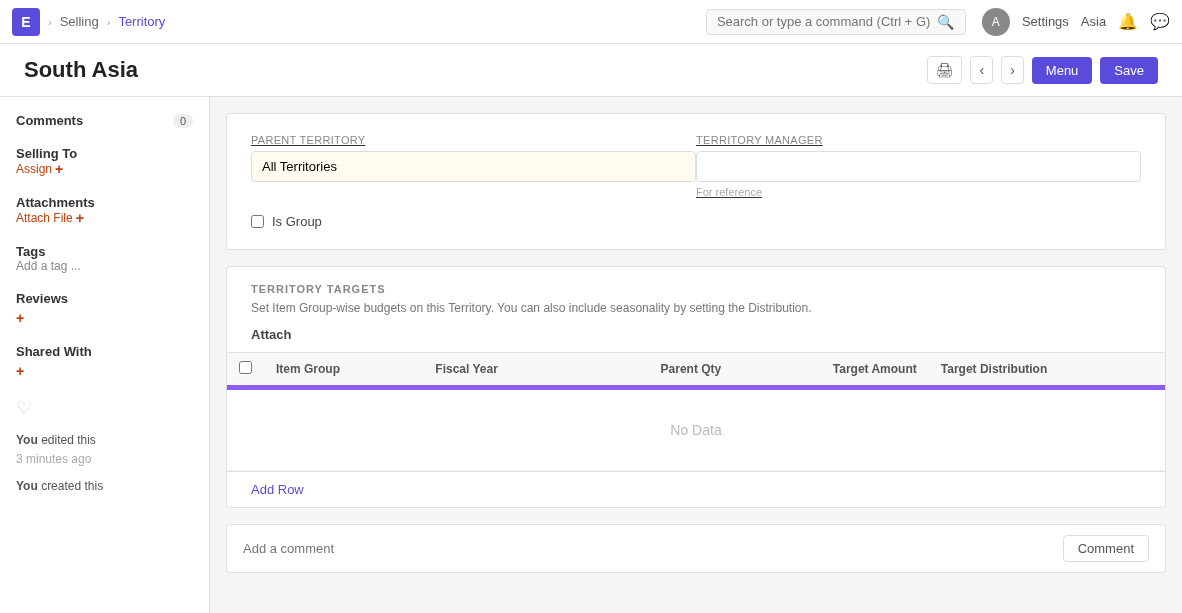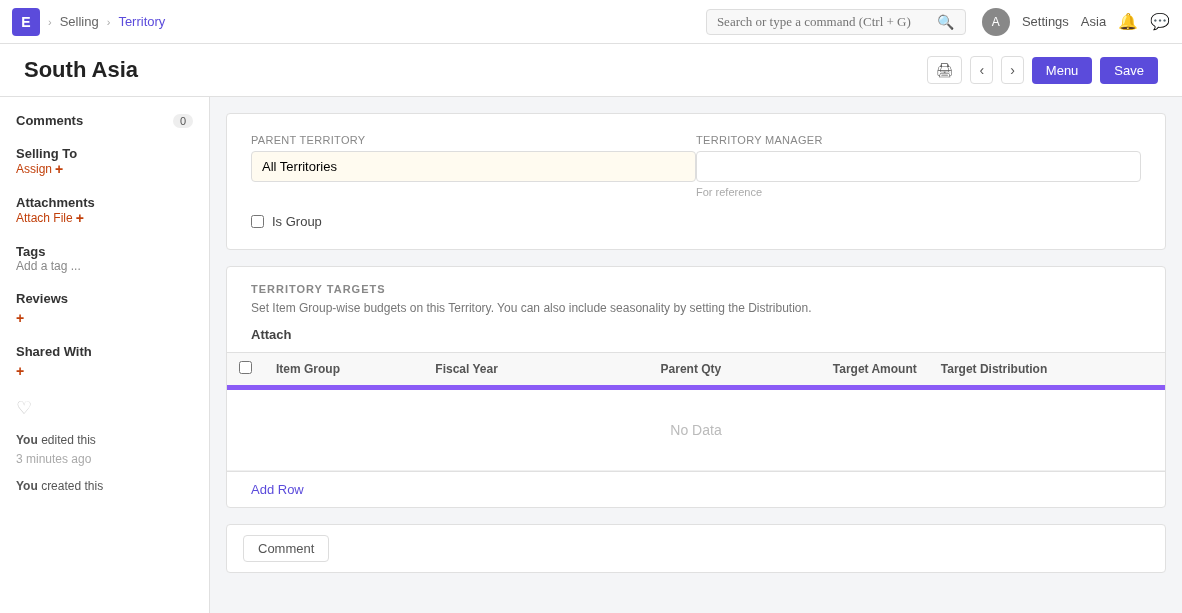--- a/index.html
+++ b/index.html
@@ -15,21 +15,21 @@
       display: flex; align-items: center; justify-content: center; font-weight: bold; font-size: 14px;
     }
     .topnav-chevron { color: #aaa; font-size: 11px; }
     .topnav-breadcrumb { color: #666; font-size: 13px; }
     .topnav-breadcrumb.active { color: #5b4bdb; }
     .topnav-search {
       margin-left: auto; display: flex; align-items: center; border: 1px solid #ddd;
       border-radius: 4px; padding: 4px 10px; gap: 6px; background: #f8f8f8; width: 260px;
     }
     .topnav-search input {
-      border: none; background: transparent; outline: none; font-size: 13px; color: #0369a1; width: 100%; font-family: Liberation Serif, serif;
+      border: none; background: transparent; outline: none; font-size: 13px; color: #0369a1; width: 100%;
     }
     .topnav-search-icon { color: #aaa; font-size: 14px; }
     .topnav-actions { display: flex; align-items: center; gap: 12px; margin-left: 8px; }
     .topnav-avatar {
       width: 28px; height: 28px; background: #888; color: #fff; border-radius: 50%;
       display: flex; align-items: center; justify-content: center; font-size: 12px;
     }
     .topnav-btn { font-size: 13px; color: #555; cursor: pointer; background: none; border: none; }
     .topnav-icon { color: #666; font-size: 16px; cursor: pointer; }
 
@@ -63,21 +63,21 @@
     .sidebar-text { color: #888; font-size: 12px; cursor: pointer; }
     .heart-icon { color: #ccc; font-size: 18px; margin-top: 8px; }
     .sidebar-activity { font-size: 12px; color: #555; margin-top: 12px; line-height: 1.6; }
     .sidebar-activity .actor { font-weight: 600; }
     .sidebar-activity .time { color: #aaa; }
 
     
     .main-content { flex: 1; overflow-y: auto; background: #f4f5f7; }
     .form-card { background: #fff; margin: 16px; border-radius: 4px; border: 1px solid #e0e0e0; }
     .form-body { padding: 20px 24px; }
-    .form-row { display: flex; margin-bottom: 16px; }
+    .form-row { display: flex; margin-bottom: 16px; text-decoration: underline; }
     .form-group { flex: 1; }
     .form-label { font-size: 11px; color: #888; margin-bottom: 5px; text-transform: uppercase; letter-spacing: 0.3px; }
     .form-input {
       width: 100%; border: 1px solid #ddd; border-radius: 4px; padding: 7px 10px;
       font-size: 13px; outline: none; background: #fff;
     }
     .form-input.filled { background: #fffbf0; }
     .form-hint { font-size: 11px; color: #aaa; margin-top: 4px; }
     .checkbox-row { display: flex; align-items: center; gap: 8px; margin-top: 4px; }
     .checkbox-row label { font-size: 13px; color: #444; }
@@ -278,17 +278,18 @@
             <td colspan="6" class="no-data">No Data</td>
           </tr>
         </tbody>
       </table>
       <div class="add-row-bar">
         <button class="add-row-btn">Add Row</button>
       </div>
     </div>
 
     <div class="comment-card">
+      <input class="comment-input-area" type="text" placeholder="Add a comment" style="">
       <button class="comment-btn">Comment</button>
     </div>
 
   </div>
 </div>
 
 </body></html>

